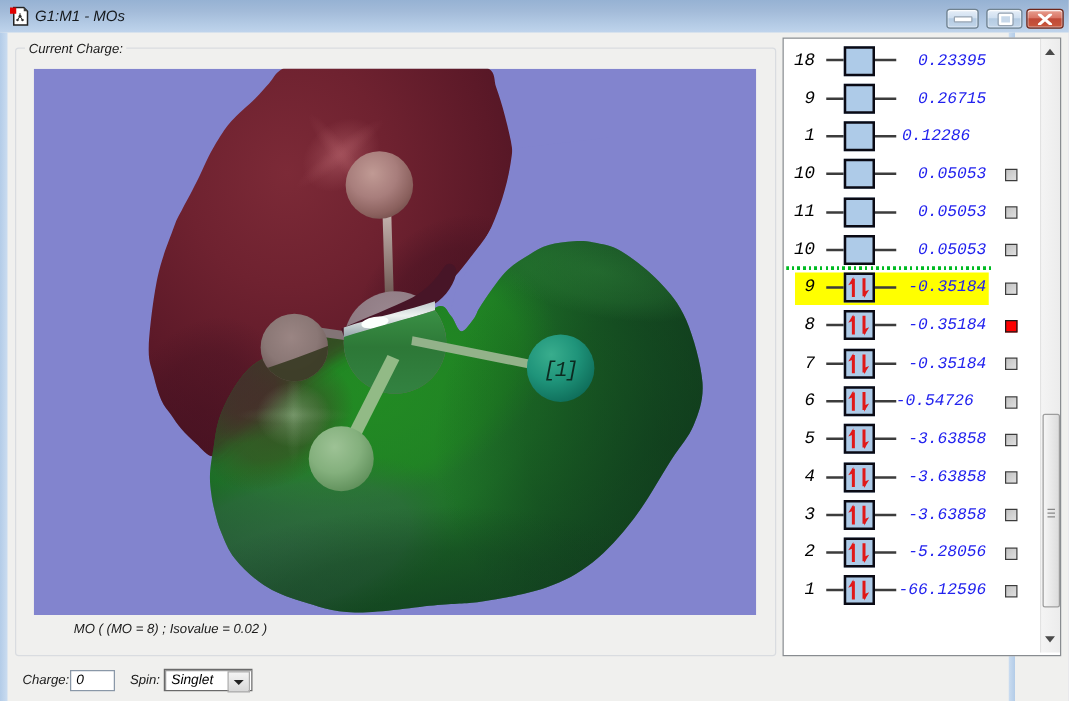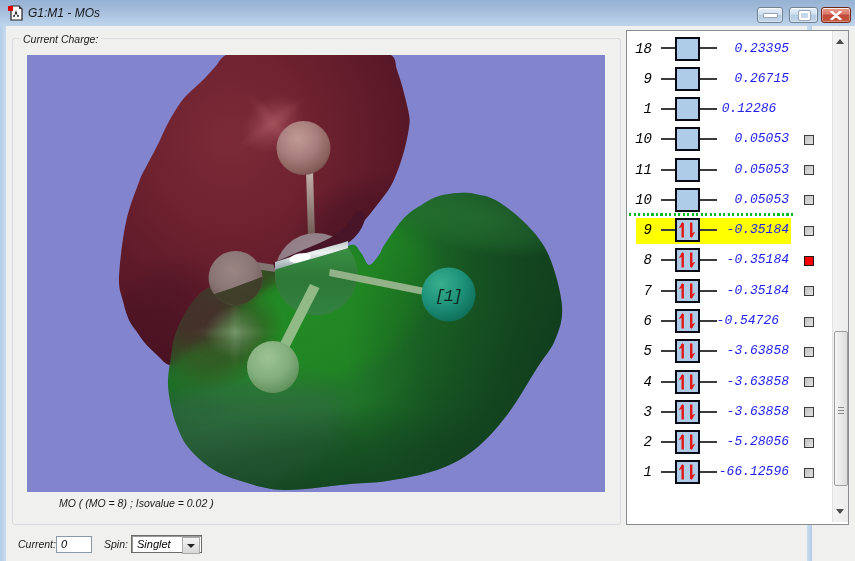--- a/index.html
+++ b/index.html
@@ -407,20 +407,20 @@
 <div class="moval" style="left:82px;top:433px;">-66.12596</div>
 <div class="mochk" style="top:437px;"></div>
 <div id="sbar">
 <div id="sthumb">
           <div style="position:absolute;left:3px;top:75px;width:6px;height:1px;background:#888;box-shadow:0 3px 0 #888,0 6px 0 #888;"></div>
         </div>
 <span class="sarr" style="top:8px;border-bottom:5px solid #4a4a4a;"></span>
 <span class="sarr" style="bottom:8px;border-top:5px solid #4a4a4a;"></span>
 </div>
     </div>
-  <div id="chargelbl">Current:</div>
+  <div id="chargelbl">Charge:</div>
   <div id="chargebox">0</div>
   <div id="spinlbl">Spin:</div>
   <div id="spinbox">
       <span id="spintext">Singlet</span>
       <span id="spinbtn"></span>
     </div>
 </div>
 
 </body></html>

